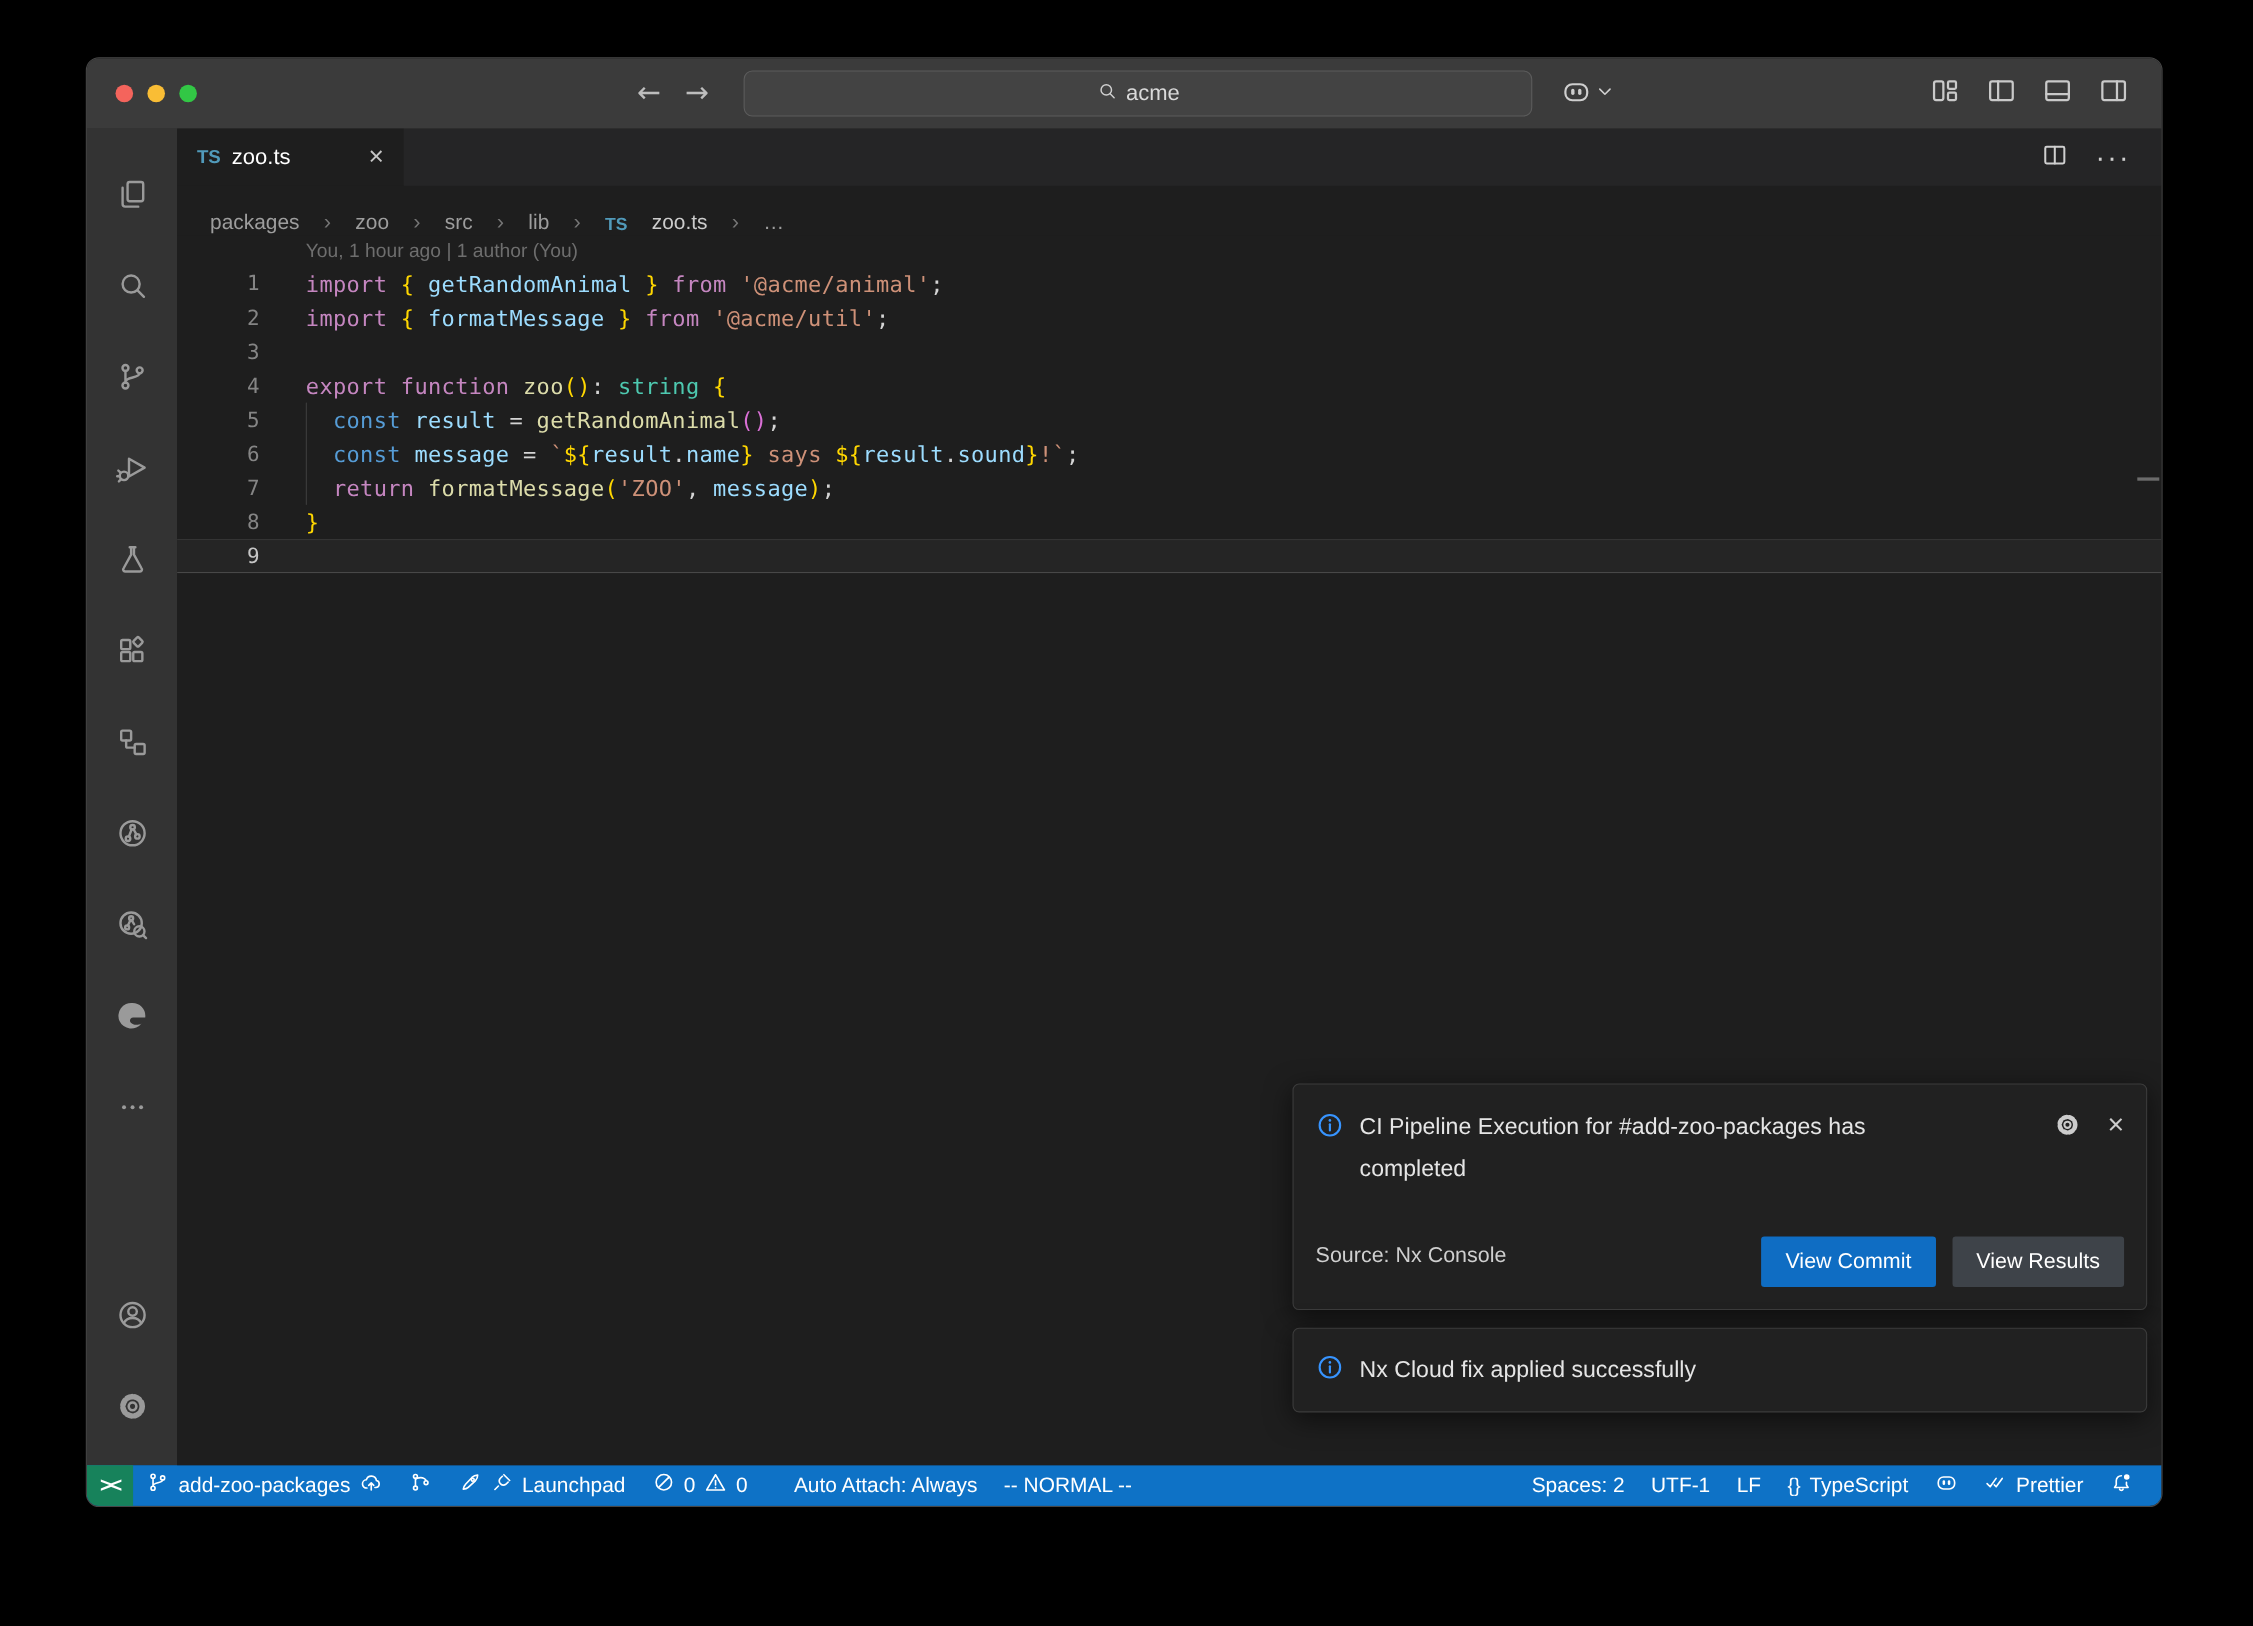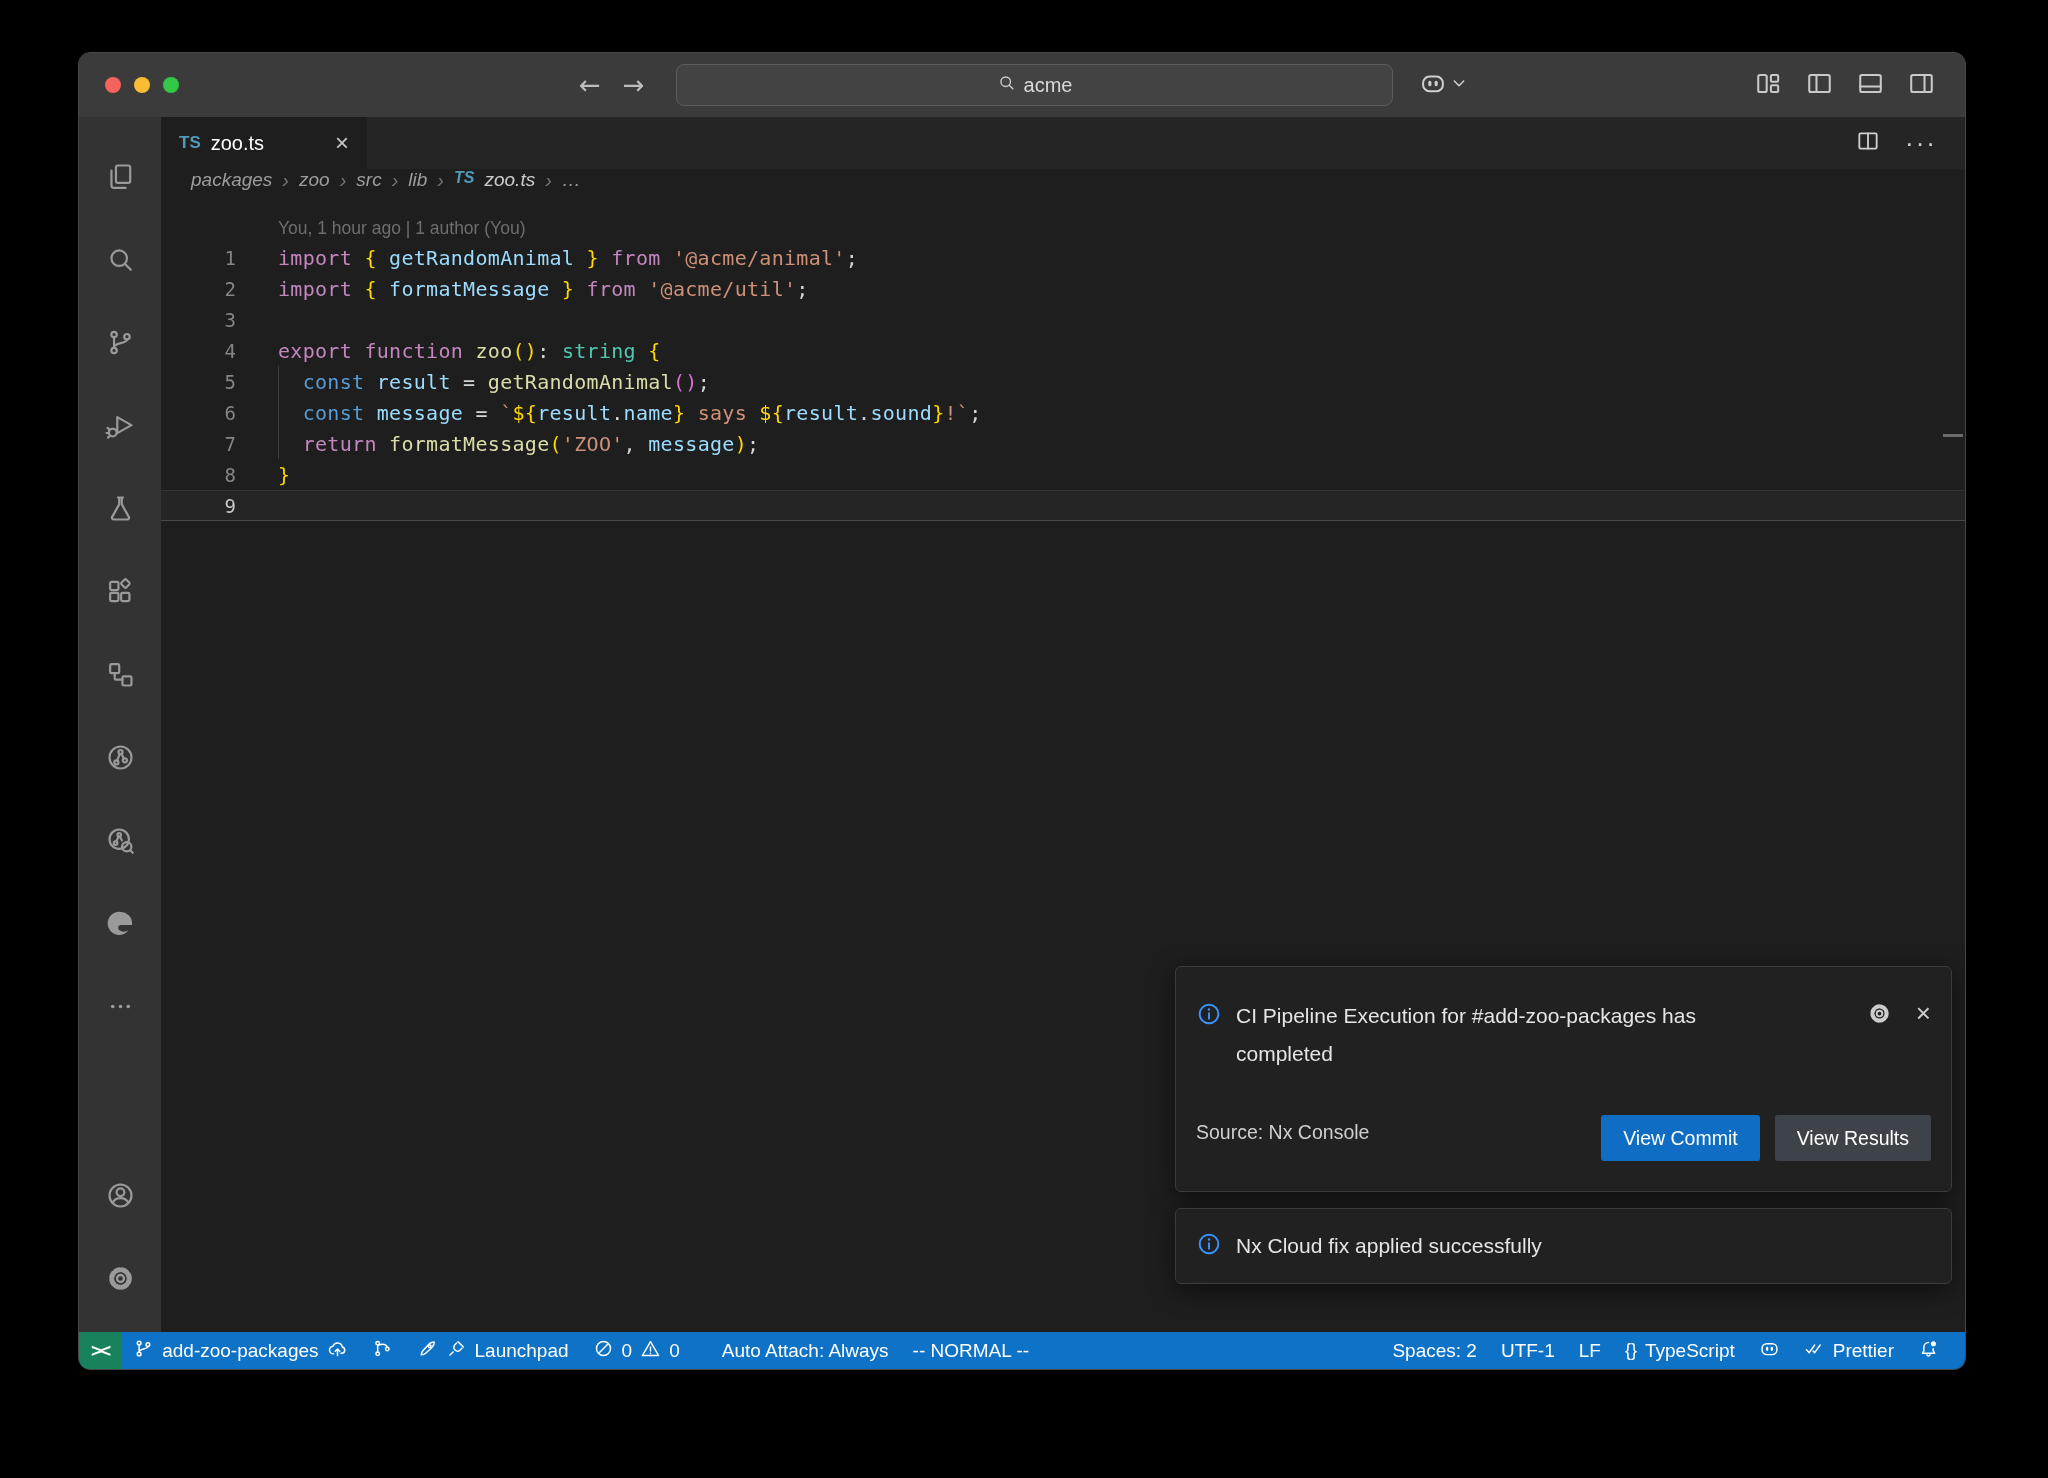--- a/index.html
+++ b/index.html
@@ -40,22 +40,22 @@
   .tabbar { height:52px; background:#252526; display:flex; align-items:stretch; flex:0 0 52px; }
   .tab { width:206px; background:#1e1e1e; display:flex; align-items:center; padding:0 18px; gap:10px; }
   .tab .ts-badge { color:#519aba; font-weight:700; font-size:17px; }
   .tab .tab-label { color:#ffffff; font-size:20px; }
   .tab .tab-close { margin-left:auto; color:#c5c5c5; font-size:24px; line-height:1; }
   .tab-actions { margin-left:auto; display:flex; align-items:center; gap:24px; padding-right:28px; color:#cfcfcf; }
   .tab-actions svg { width:26px; height:26px; }
   .tab-actions .dots { font-size:26px; letter-spacing:2px; color:#cfcfcf; }
 
   
-  .breadcrumbs { height:45px; background:#1e1e1e; display:flex; align-items:flex-start; padding-left:30px;
-                 gap:10px; font-size:19px; color:#9d9d9d; flex:0 0 45px;font-style:italic; }
+  .breadcrumbs { height:45px; background:#1e1e1e; display:flex; align-items:flex-end; padding-left:30px;
+                 gap:22px; font-size:19px; color:#9d9d9d; flex:0 0 45px; }
   .breadcrumbs .sep { color:#767676; font-size:20px; }
   .breadcrumbs .crumb-file { color:#cccccc; }
   .breadcrumbs .ts-badge { color:#519aba; font-weight:700; font-size:16px; }
 
   
   .editor { position:relative; flex:1; overflow:hidden; background:#1e1e1e;
             font-family:"DejaVu Sans Mono", monospace; font-size:20px; }
   .blame-row { height:28px; display:flex; align-items:center; padding-left:117px;
                color:#6e6e6e; font-size:17.5px; font-family:"Liberation Sans", sans-serif; }
   .line { height:31px; display:flex; align-items:center; position:relative; }
@@ -65,21 +65,21 @@
                  border-bottom:1px solid rgba(255,255,255,0.16); }
   .line.active .ln { color:#c6c6c6; }
   .tok-k{color:#C586C0}.tok-c{color:#569CD6}.tok-v{color:#9CDCFE}.tok-f{color:#DCDCAA}
   .tok-s{color:#CE9178}.tok-b1{color:#FFD700}.tok-b2{color:#DA70D6}.tok-p{color:#D4D4D4}.tok-t{color:#4EC9B0}
   .indent-guide { position:absolute; left:117px; top:152px; width:1px; height:93px; background:#3c3c3c; }
   .ruler-cursor { position:absolute; right:2px; top:220px; width:20px; height:3px; background:#6b6b6b; }
 
   
   .toasts { position:absolute; right:13px; bottom:48px; width:777px; display:flex; flex-direction:column; gap:16px; z-index:5; }
   .toast { background:#212121; border:1px solid #3c3c3c; border-radius:6px;
-           box-shadow:0 6px 24px rgba(0,0,0,0.55); padding:30px 20px; color:#e5e5e5; }
+           box-shadow:0 6px 24px rgba(0,0,0,0.55); padding:20px 20px; color:#e5e5e5; }
   .toast-row1 { display:flex; gap:14px; }
   .toast-row1 svg.info { width:26px; height:26px; flex:0 0 26px; margin-top:4px; }
   .toast-msg { font-size:21px; line-height:38px; max-width:560px; }
   .toast-tools { margin-left:auto; display:flex; gap:24px; color:#cccccc; align-items:flex-start; padding-top:4px; }
   .toast-tools svg { width:25px; height:25px; }
   .toast-tools .x { font-size:26px; line-height:25px; }
   .toast-row2 { display:flex; align-items:center; margin-top:30px; }
   .toast-source { font-size:19.5px; color:#cfcfcf; }
   .toast-buttons { margin-left:auto; display:flex; gap:15px; }
   .btn { height:46px; padding:0 22px; font-size:19.5px; color:#fff; border:none; border-radius:3px;

